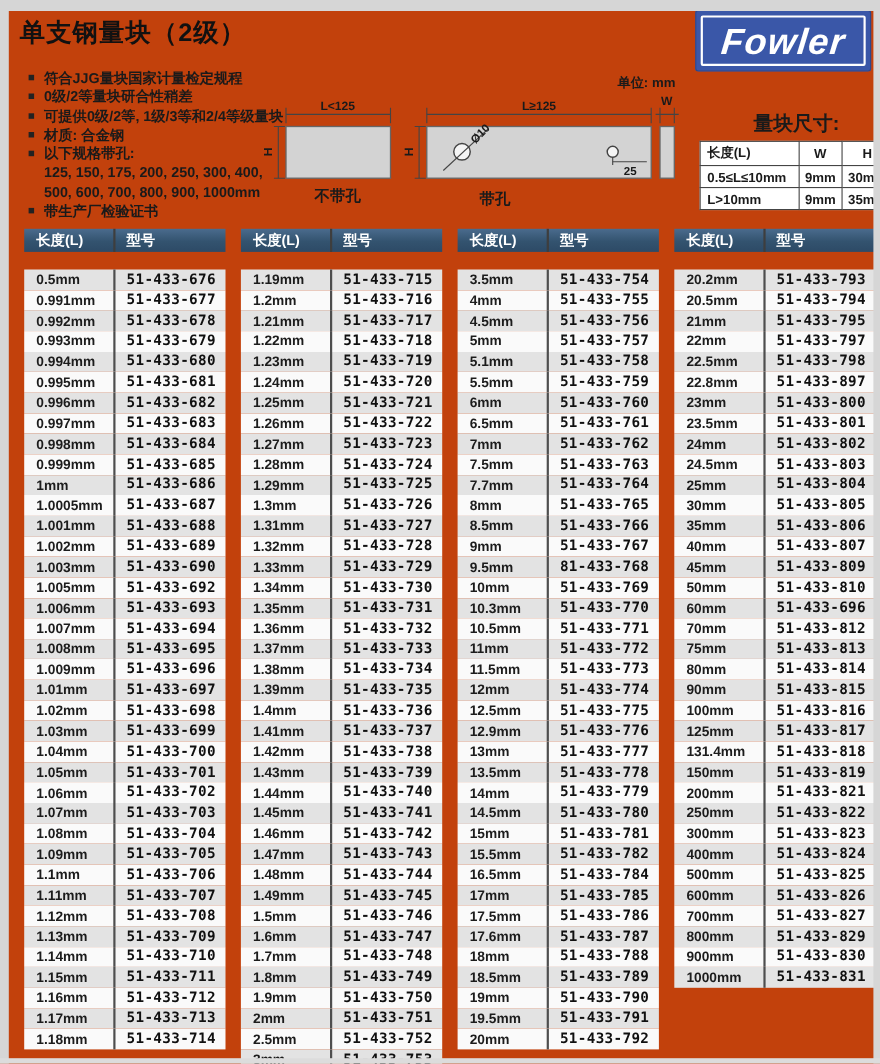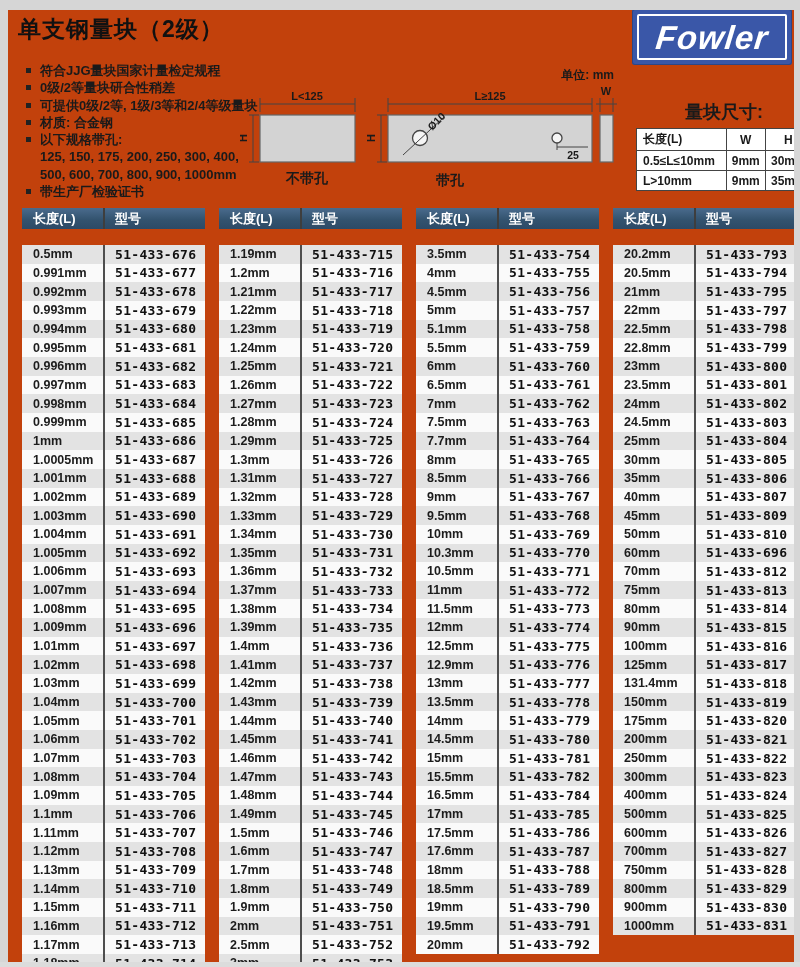--- a/index.html
+++ b/index.html
@@ -221,24 +221,20 @@
         </div>
         <div class="trow">
           <div class="tcell c0">1.002mm</div>
           <div class="tcell c1">51-433-689</div>
         </div>
         <div class="trow">
           <div class="tcell c0">1.003mm</div>
           <div class="tcell c1">51-433-690</div>
         </div>
         <div class="trow">
-          <div class="tcell c0">1.004mm</div>
-          <div class="tcell c1">51-433-691</div>
-        </div>
-        <div class="trow">
           <div class="tcell c0">1.005mm</div>
           <div class="tcell c1">51-433-692</div>
         </div>
         <div class="trow">
           <div class="tcell c0">1.006mm</div>
           <div class="tcell c1">51-433-693</div>
         </div>
         <div class="trow">
           <div class="tcell c0">1.007mm</div>
           <div class="tcell c1">51-433-694</div>
@@ -548,21 +544,21 @@
         <div class="trow">
           <div class="tcell c0">8.5mm</div>
           <div class="tcell c1">51-433-766</div>
         </div>
         <div class="trow">
           <div class="tcell c0">9mm</div>
           <div class="tcell c1">51-433-767</div>
         </div>
         <div class="trow">
           <div class="tcell c0">9.5mm</div>
-          <div class="tcell c1">51-433-768</div>
+          <div class="tcell c1">81-433-768</div>
         </div>
         <div class="trow">
           <div class="tcell c0">10mm</div>
           <div class="tcell c1">51-433-769</div>
         </div>
         <div class="trow">
           <div class="tcell c0">10.3mm</div>
           <div class="tcell c1">51-433-770</div>
         </div>
         <div class="trow">
@@ -673,21 +669,21 @@
         <div class="trow">
           <div class="tcell c0">22mm</div>
           <div class="tcell c1">51-433-797</div>
         </div>
         <div class="trow">
           <div class="tcell c0">22.5mm</div>
           <div class="tcell c1">51-433-798</div>
         </div>
         <div class="trow">
           <div class="tcell c0">22.8mm</div>
-          <div class="tcell c1">51-433-799</div>
+          <div class="tcell c1">51-433-897</div>
         </div>
         <div class="trow">
           <div class="tcell c0">23mm</div>
           <div class="tcell c1">51-433-800</div>
         </div>
         <div class="trow">
           <div class="tcell c0">23.5mm</div>
           <div class="tcell c1">51-433-801</div>
         </div>
         <div class="trow">
@@ -752,24 +748,20 @@
         </div>
         <div class="trow">
           <div class="tcell c0">131.4mm</div>
           <div class="tcell c1">51-433-818</div>
         </div>
         <div class="trow">
           <div class="tcell c0">150mm</div>
           <div class="tcell c1">51-433-819</div>
         </div>
         <div class="trow">
-          <div class="tcell c0">175mm</div>
-          <div class="tcell c1">51-433-820</div>
-        </div>
-        <div class="trow">
           <div class="tcell c0">200mm</div>
           <div class="tcell c1">51-433-821</div>
         </div>
         <div class="trow">
           <div class="tcell c0">250mm</div>
           <div class="tcell c1">51-433-822</div>
         </div>
         <div class="trow">
           <div class="tcell c0">300mm</div>
           <div class="tcell c1">51-433-823</div>
@@ -782,24 +774,20 @@
           <div class="tcell c0">500mm</div>
           <div class="tcell c1">51-433-825</div>
         </div>
         <div class="trow">
           <div class="tcell c0">600mm</div>
           <div class="tcell c1">51-433-826</div>
         </div>
         <div class="trow">
           <div class="tcell c0">700mm</div>
           <div class="tcell c1">51-433-827</div>
-        </div>
-        <div class="trow">
-          <div class="tcell c0">750mm</div>
-          <div class="tcell c1">51-433-828</div>
         </div>
         <div class="trow">
           <div class="tcell c0">800mm</div>
           <div class="tcell c1">51-433-829</div>
         </div>
         <div class="trow">
           <div class="tcell c0">900mm</div>
           <div class="tcell c1">51-433-830</div>
         </div>
         <div class="trow">

